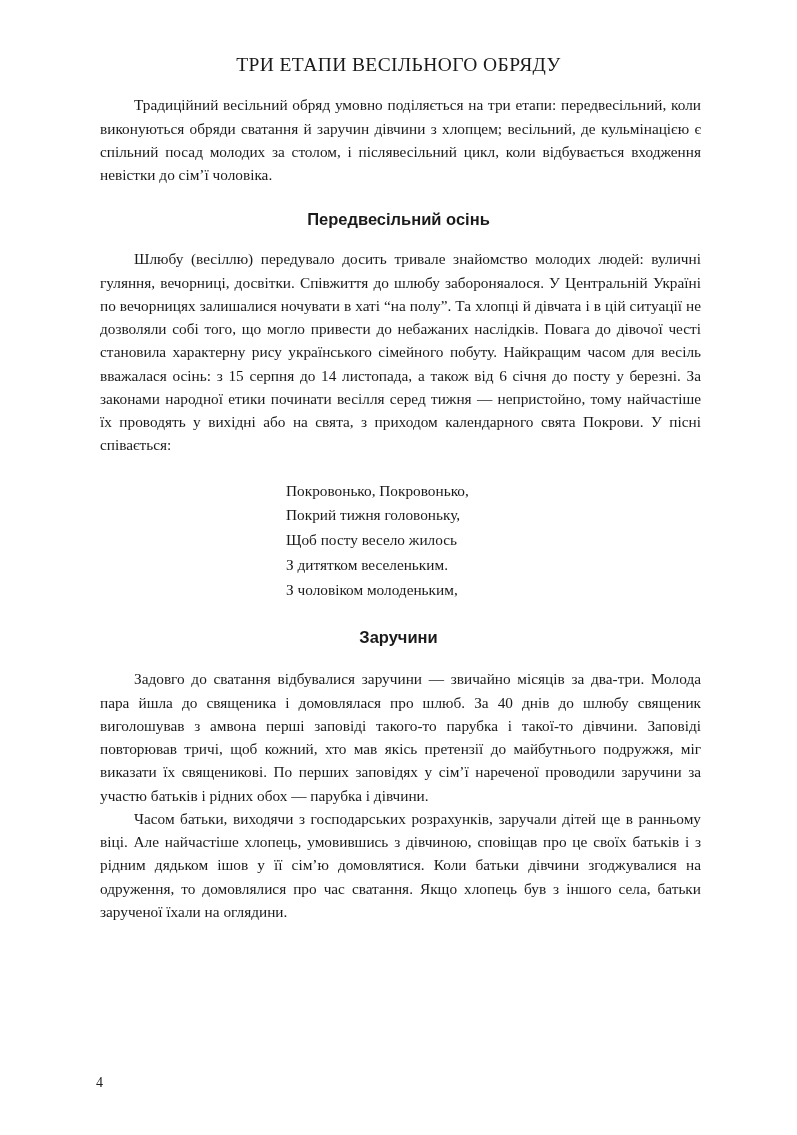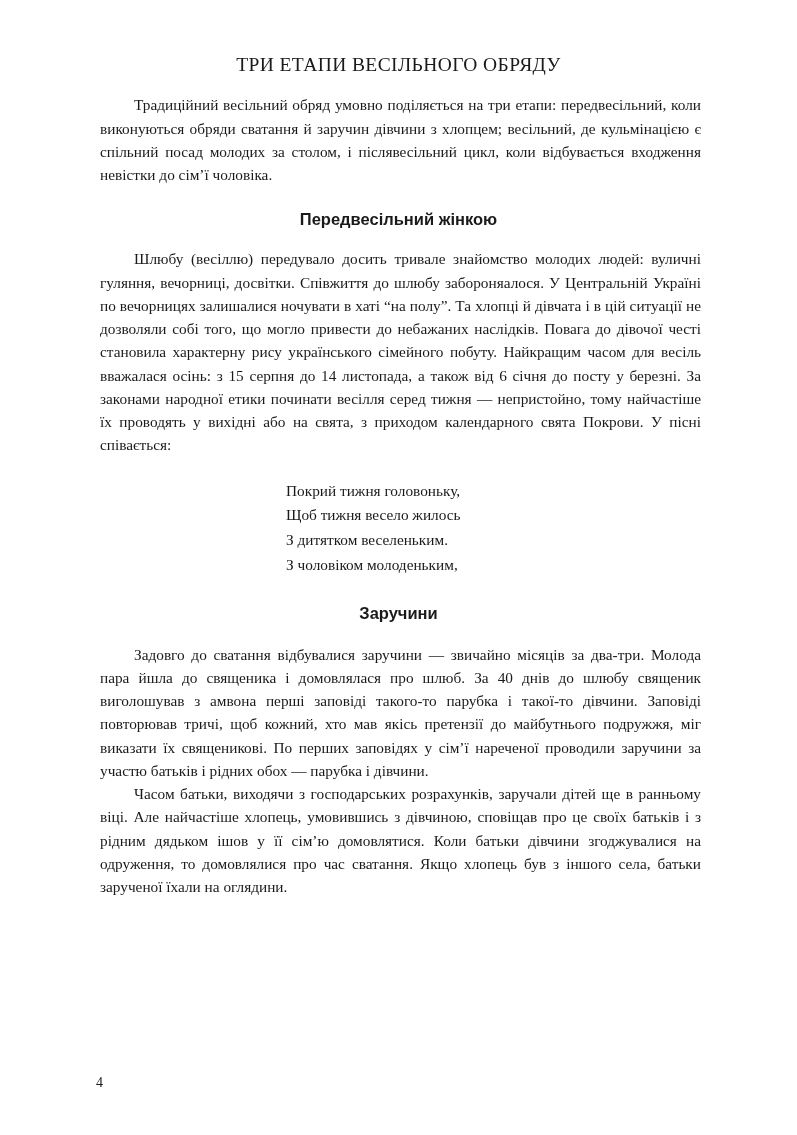--- a/index.html
+++ b/index.html
@@ -74,27 +74,28 @@
 </style>
 </head>
 <body>
 
 <div class="page">
 
   <h1 class="doc-title">ТРИ ЕТАПИ ВЕСІЛЬНОГО ОБРЯДУ</h1>
 
   <p class="body-par">Традиційний весільний обряд умовно поділяється на три етапи: передвесільний, коли виконуються обряди сватання й заручин дівчини з хлопцем; весільний, де кульмінацією є спільний посад молодих за столом, і післявесільний цикл, коли відбувається входження невістки до сім’ї чоловіка.</p>
 
-  <h2 class="section-head">Передвесільний жінкою</h2>
+  <h2 class="section-head">Передвесільний осінь</h2>
 
   <p class="body-par">Шлюбу (весіллю) передувало досить тривале знайомство молодих людей: вуличні гуляння, вечорниці, досвітки. Співжиття до шлюбу забороняалося. У Центральній Україні по вечорницях залишалися ночувати в хаті “на полу”. Та хлопці й дівчата і в цій ситуації не дозволяли собі того, що могло привести до небажаних наслідків. Повага до дівочої честі становила характерну рису українського сімейного побуту. Найкращим часом для весіль вважалася осінь: з 15 серпня до 14 листопада, а також від 6 січня до посту у березні. За законами народної етики починати весілля серед тижня — непристойно, тому найчастіше їх проводять у вихідні або на свята, з приходом календарного свята Покрови. У пісні співається:</p>
 
   <div class="verse">
+    <div>Покровонько, Покровонько,</div>
     <div>Покрий тижня головоньку,</div>
-    <div>Щоб тижня весело жилось</div>
+    <div>Щоб посту весело жилось</div>
     <div>З дитятком веселеньким.</div>
     <div>З чоловіком молоденьким,</div>
   </div>
 
   <h2 class="section-head tight">Заручини</h2>
 
   <p class="body-par">Задовго до сватання відбувалися заручини — звичайно місяців за два-три. Молода пара йшла до священика і домовлялася про шлюб. За 40 днів до шлюбу священик виголошував з амвона перші заповіді такого-то парубка і такої-то дівчини. Заповіді повторював тричі, щоб кожний, хто мав якісь претензії до майбутнього подружжя, міг виказати їх священикові. По перших заповідях у сім’ї нареченої проводили заручини за участю батьків і рідних обох — парубка і дівчини.</p>
   <p class="body-par">Часом батьки, виходячи з господарських розрахунків, заручали дітей ще в ранньому віці. Але найчастіше хлопець, умовившись з дівчиною, сповіщав про це своїх батьків і з рідним дядьком ішов у її сім’ю домовлятися. Коли батьки дівчини згоджувалися на одруження, то домовлялися про час сватання. Якщо хлопець був з іншого села, батьки зарученої їхали на оглядини.</p>
 
   <div class="page-number">4</div>

